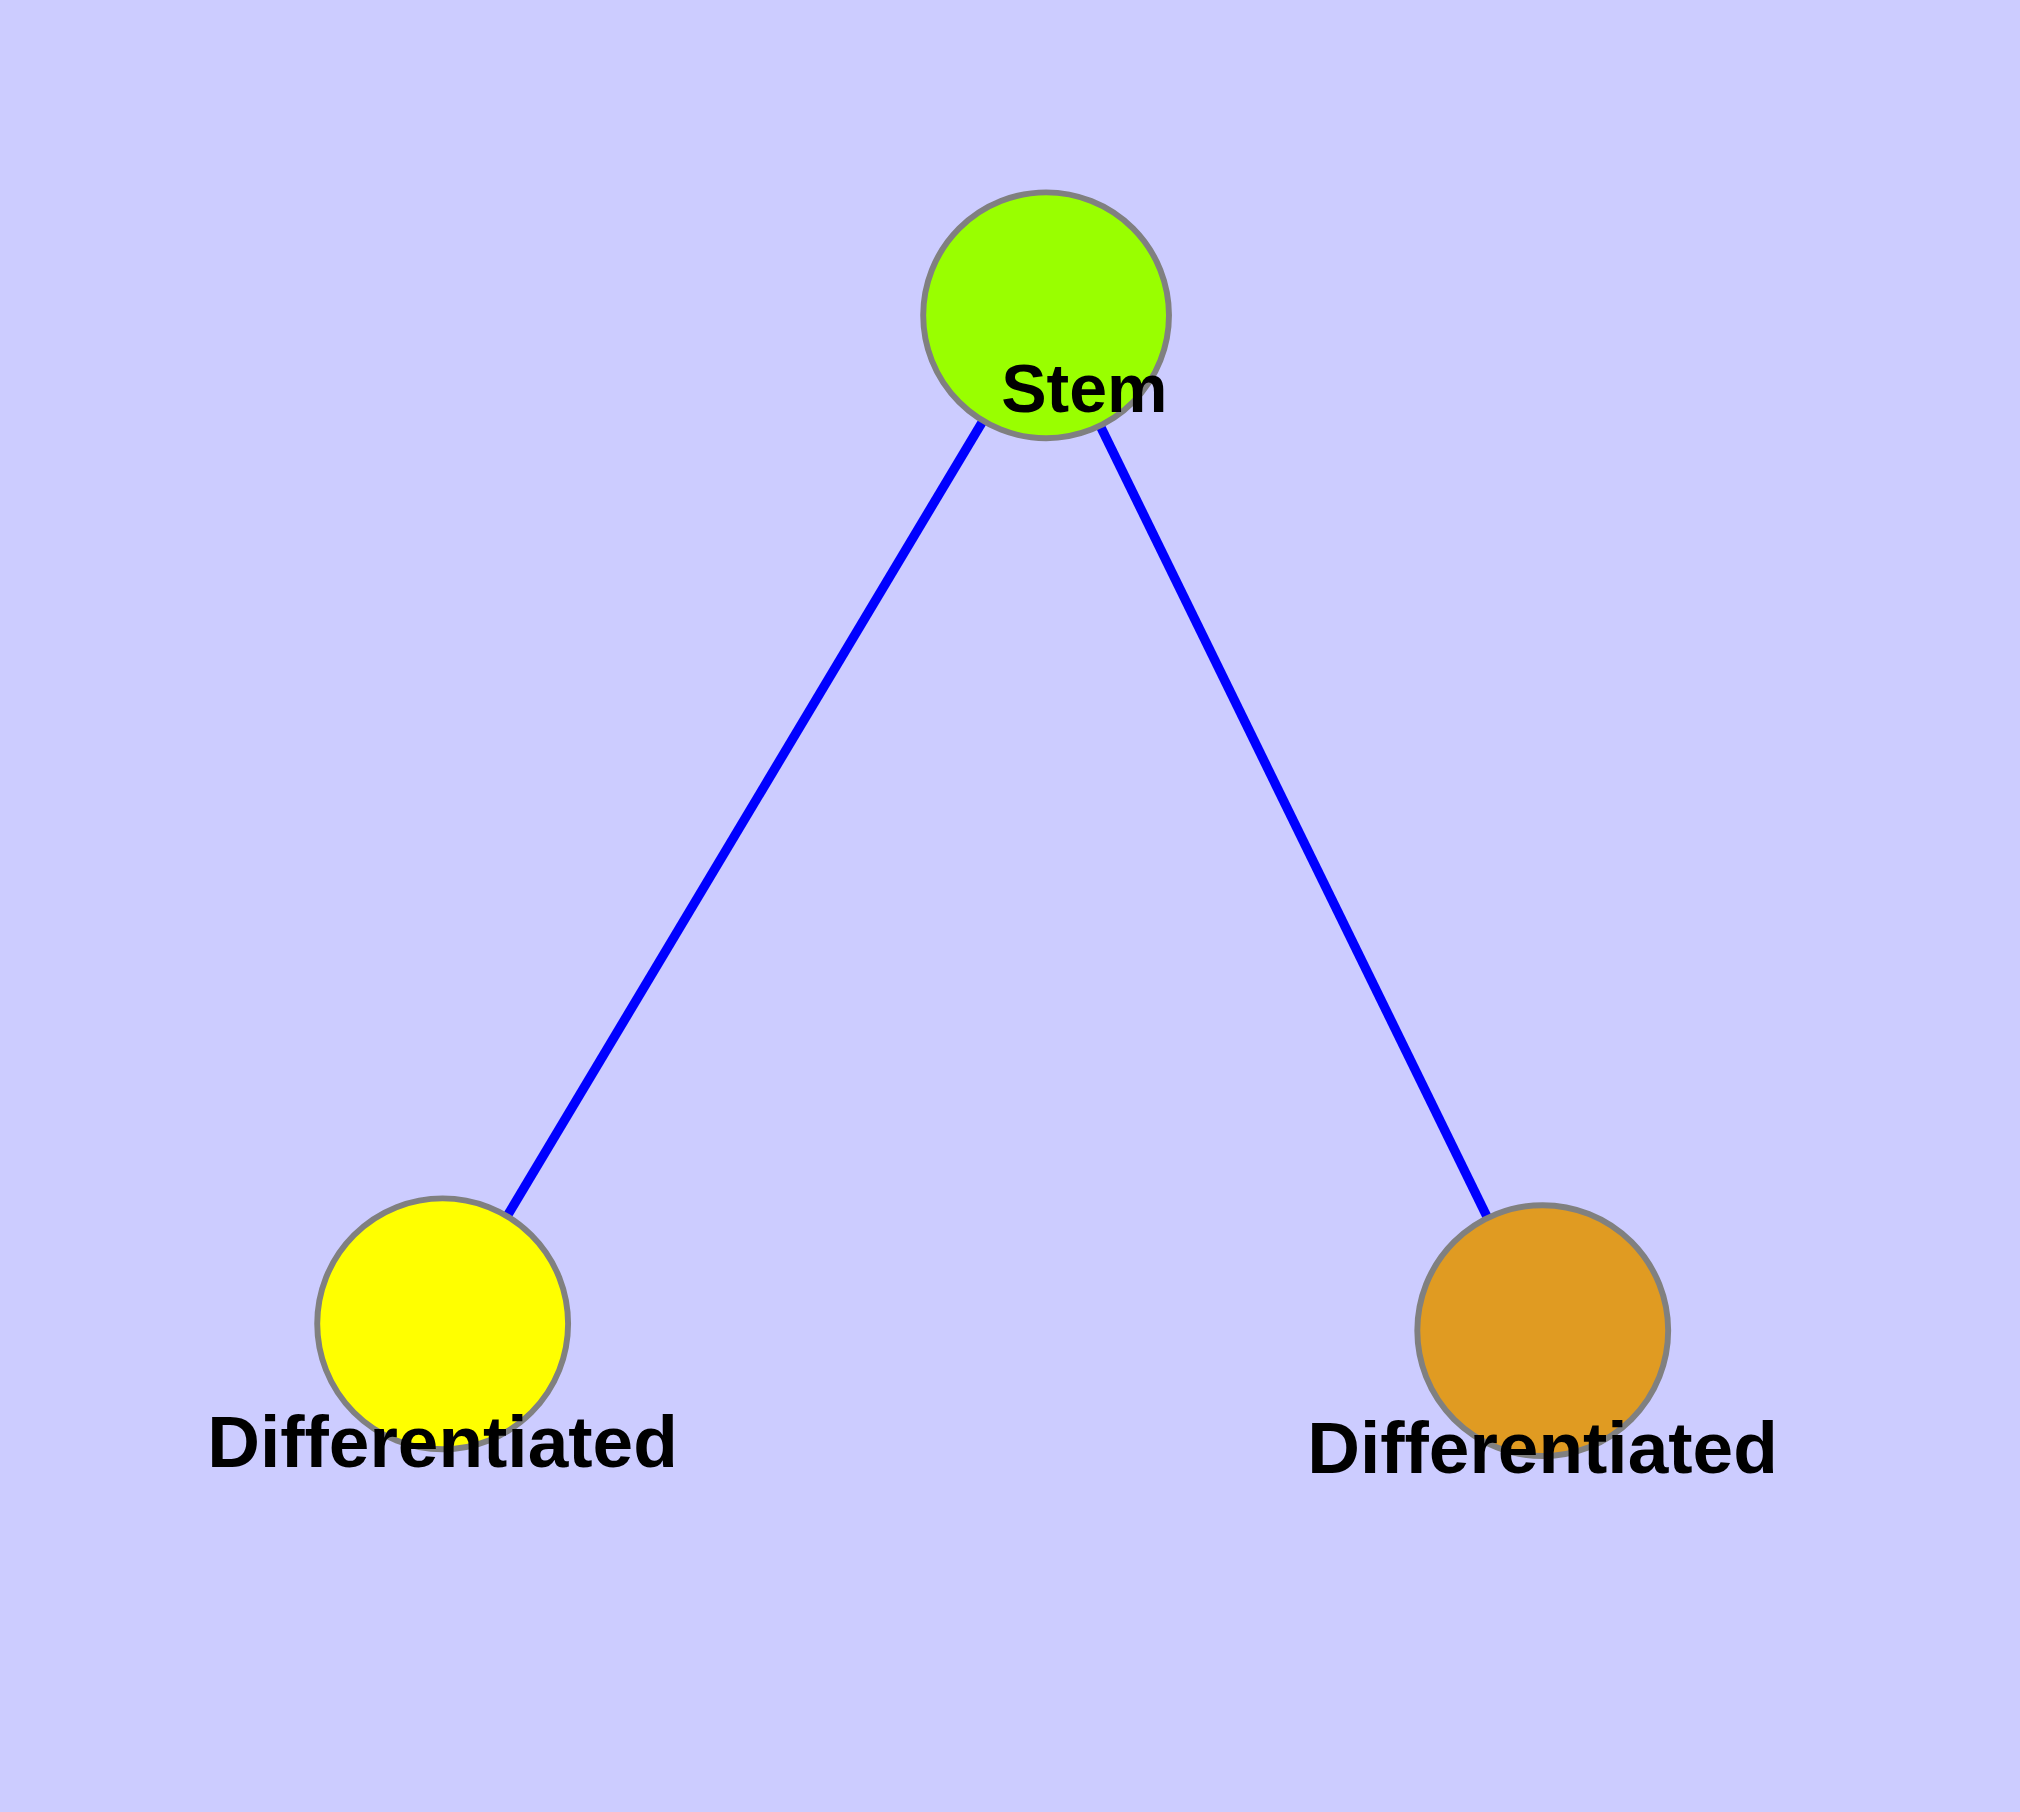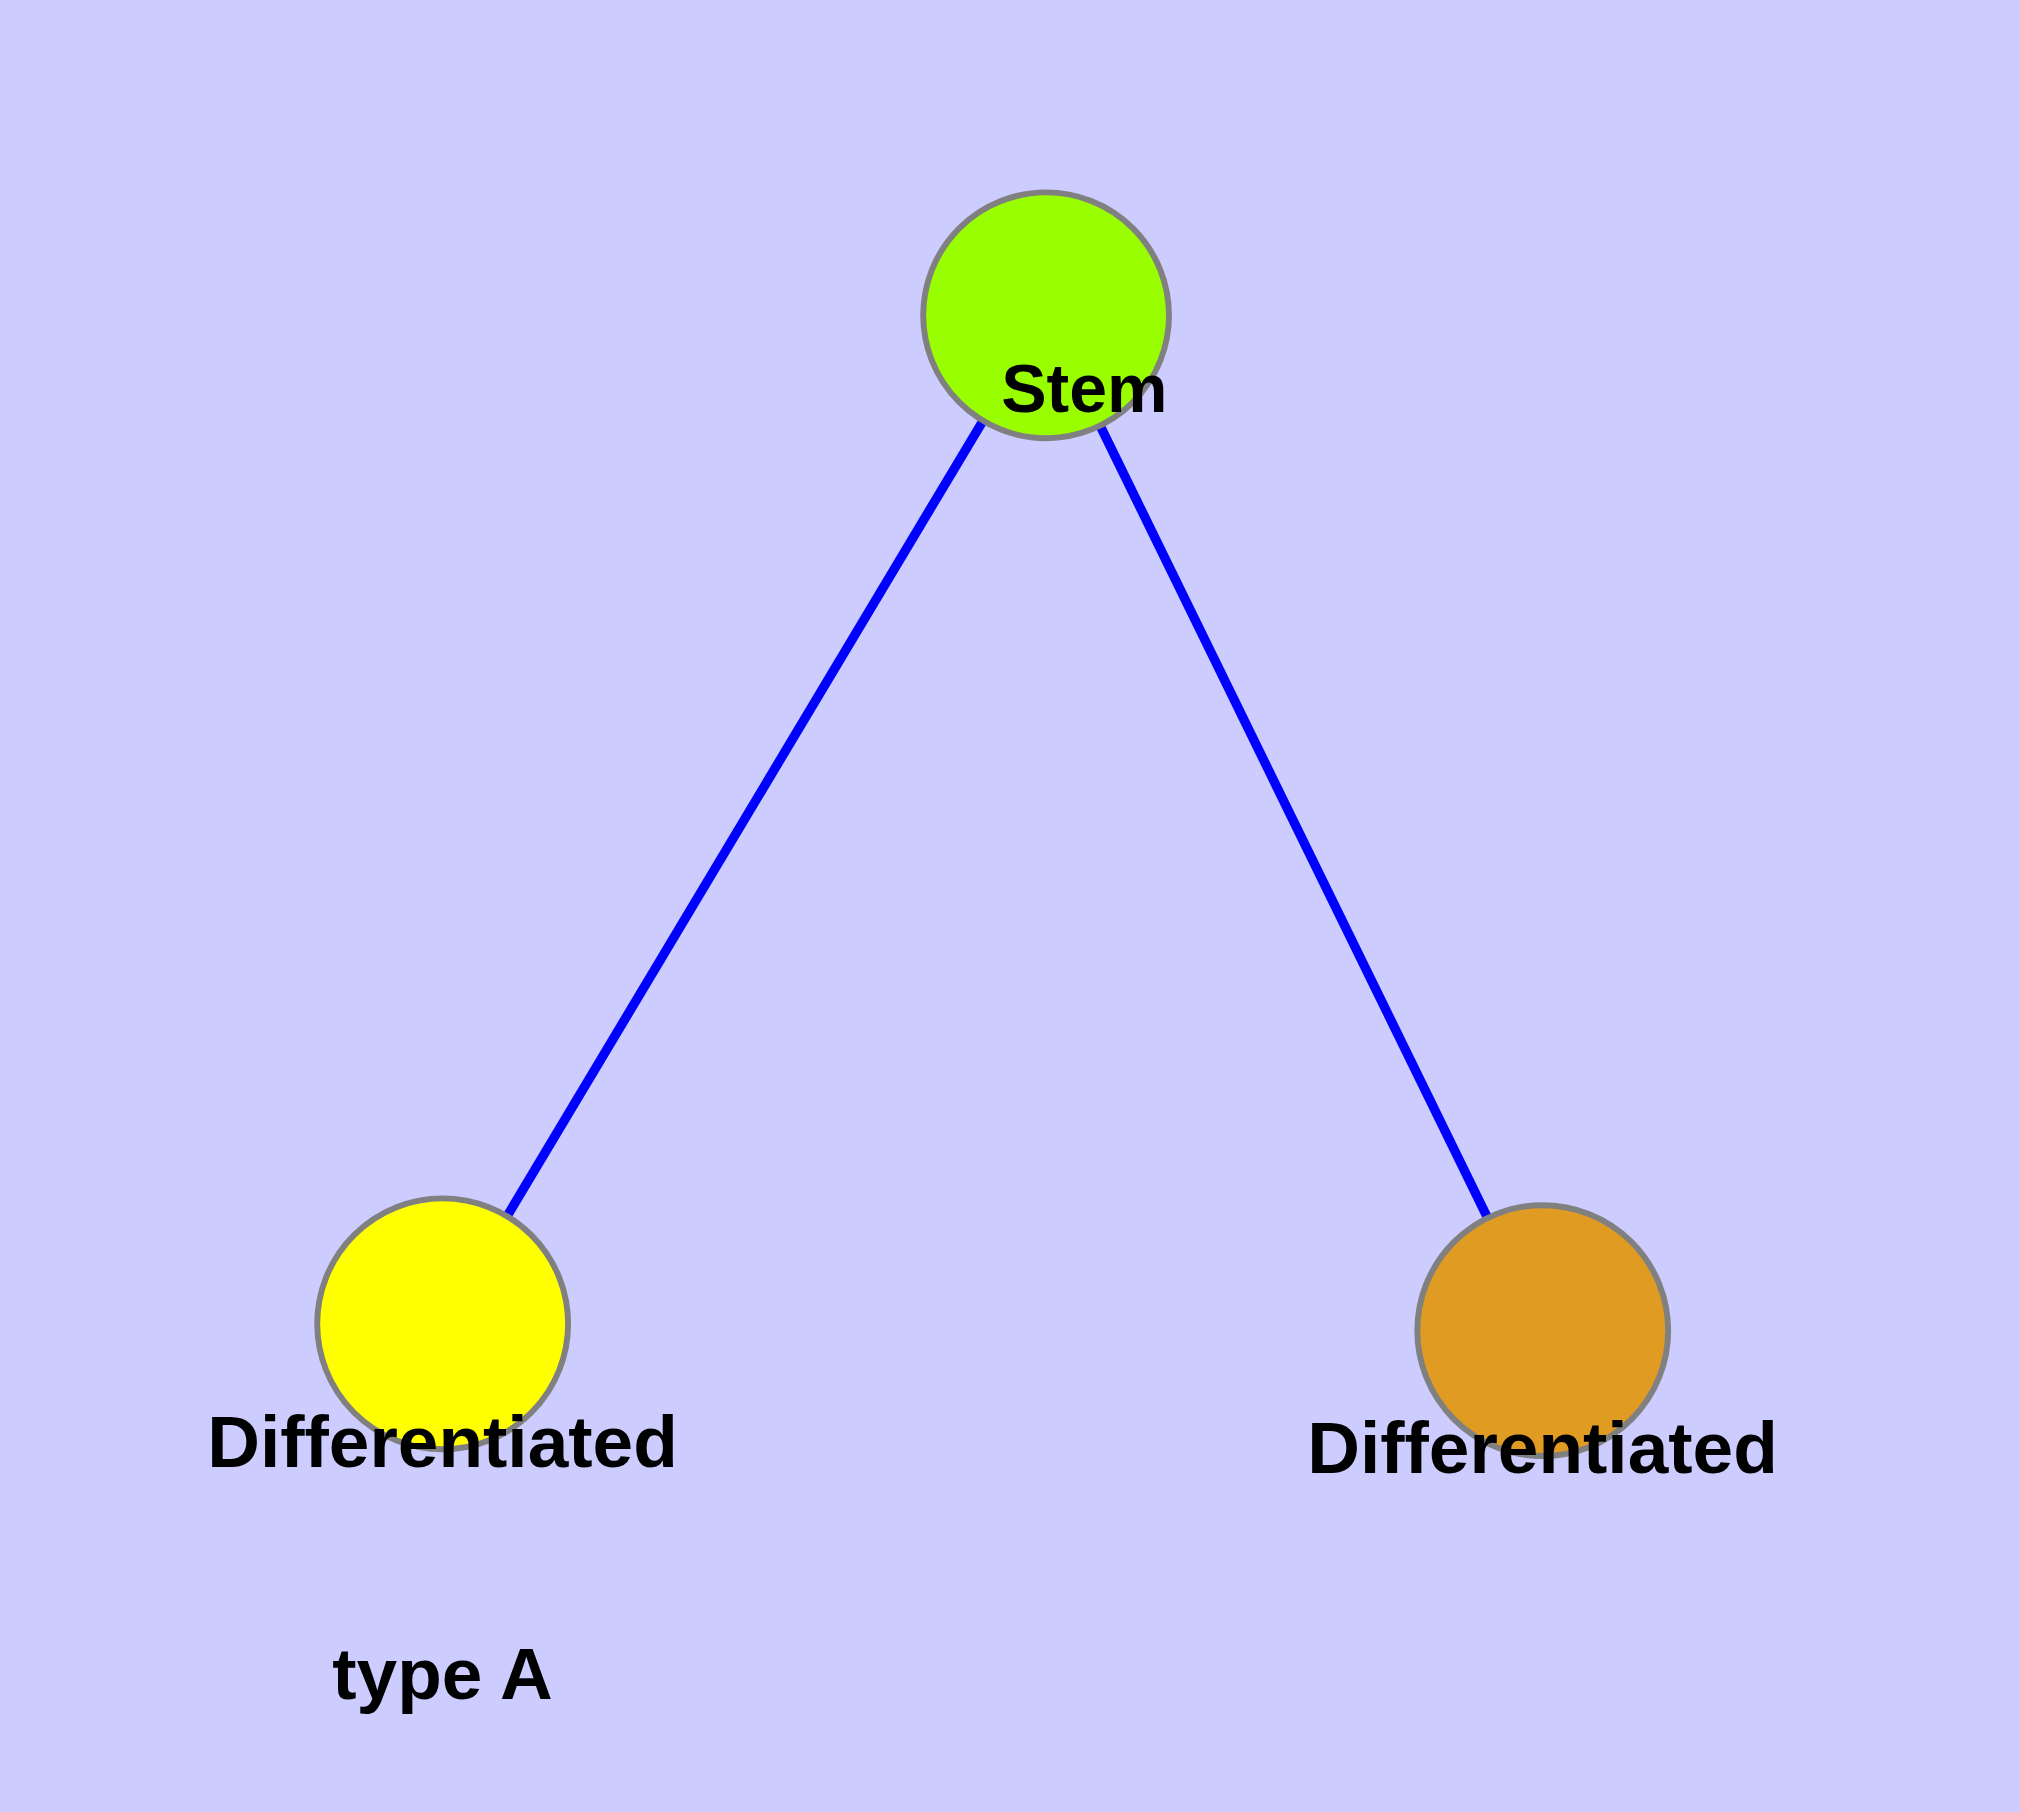--- a/index.html
+++ b/index.html
@@ -63,21 +63,20 @@
       <circle cx="1820" cy="1570" r="148" fill="#e09b22" stroke="#808080" stroke-width="7"></circle>
     </g>
   </svg>
 
   <div class="node-label stem" style="left:792px; top:280px;">
     <span>Stem</span>
   </div>
 
   <div class="node-label leaf" style="left:61px; top:1248px;">
     <div>Differentiated</div>
-    <div>type A</div>
   </div>
 
   <div class="node-label leaf" style="left:1161px; top:1254px;">
     <div>Differentiated</div>
   </div>
 
 </div>
 
 
 </body></html>

